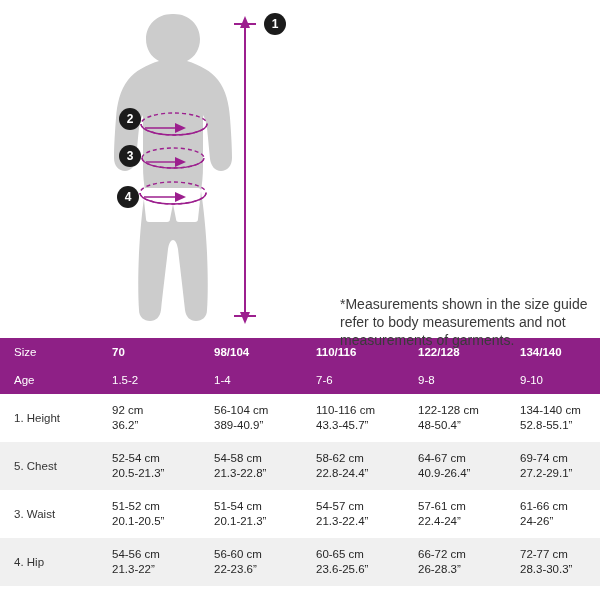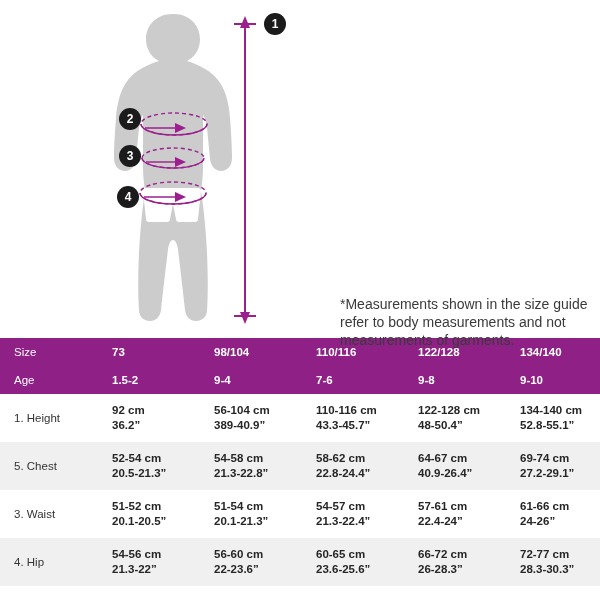--- a/index.html
+++ b/index.html
@@ -71,30 +71,30 @@
     padding: 0;
   }
   .hdr-row td {
     background: #8e2086;
     color: #ffffff;
     font-size: 11.5px;
     height: 28px;
     vertical-align: middle;
   }
   .hdr-row.size-row td { font-weight: bold; }
-  .hdr-row.age-row td { font-weight: bold; }
+  .hdr-row.age-row td { font-weight: normal; }
   .hdr-row td.label-col { font-weight: normal; }
 
   .label-col { width: 90px; padding-left: 14px !important; }
   .data-col { width: 94px; padding-left: 8px !important; }
 
   .body-row td {
     height: 48px;
     vertical-align: middle;
-    font-weight: bold;
+    font-weight: normal;
     color: #262626;
     line-height: 15px;
   }
   .body-row td.label-col {
     font-weight: normal;
     color: #333333;
   }
   .row-white td { background: #ffffff; }
   .row-grey td { background: #f0f0f0; }
   .cellline { display: block; white-space: nowrap; }
@@ -150,30 +150,30 @@
     <div class="callout callout-3">3</div>
     <div class="callout callout-4">4</div>
 
     <div class="note">*Measurements shown in the size guide refer to body measurements and not measurements of garments.</div>
   </div>
 
   <table class="size-table">
     <tbody>
       <tr class="hdr-row size-row">
         <td class="label-col">Size</td>
-        <td class="data-col">73</td>
+        <td class="data-col">70</td>
         <td class="data-col">98/104</td>
         <td class="data-col">110/116</td>
         <td class="data-col">122/128</td>
         <td class="data-col">134/140</td>
       </tr>
       <tr class="hdr-row age-row">
         <td class="label-col">Age</td>
         <td class="data-col">1.5-2</td>
-        <td class="data-col">9-4</td>
+        <td class="data-col">1-4</td>
         <td class="data-col">7-6</td>
         <td class="data-col">9-8</td>
         <td class="data-col">9-10</td>
       </tr>
 
       <tr class="body-row row-white">
         <td class="label-col">1. Height</td>
         <td class="data-col">
           <span class="cellline">92 cm</span>
           <span class="cellline">36.2”</span>

